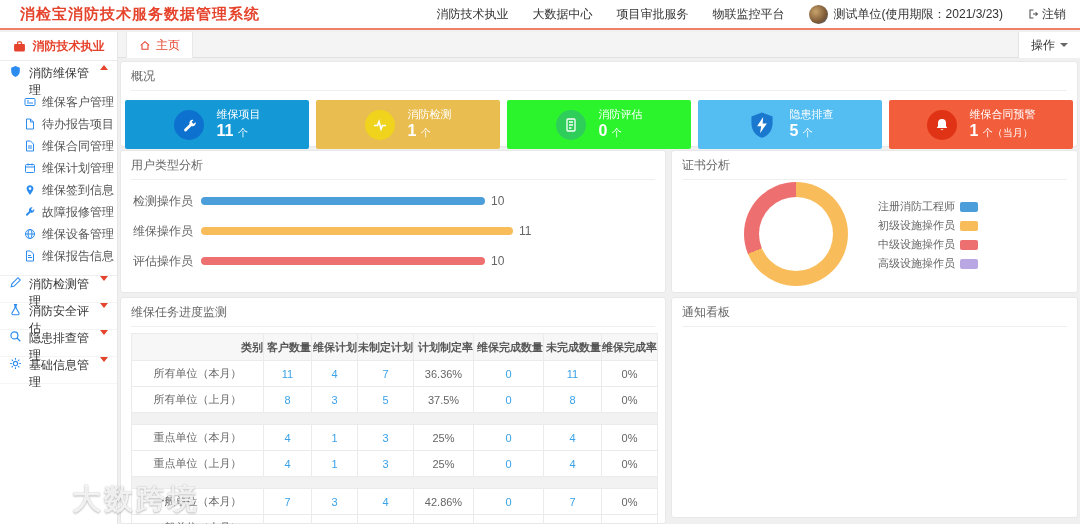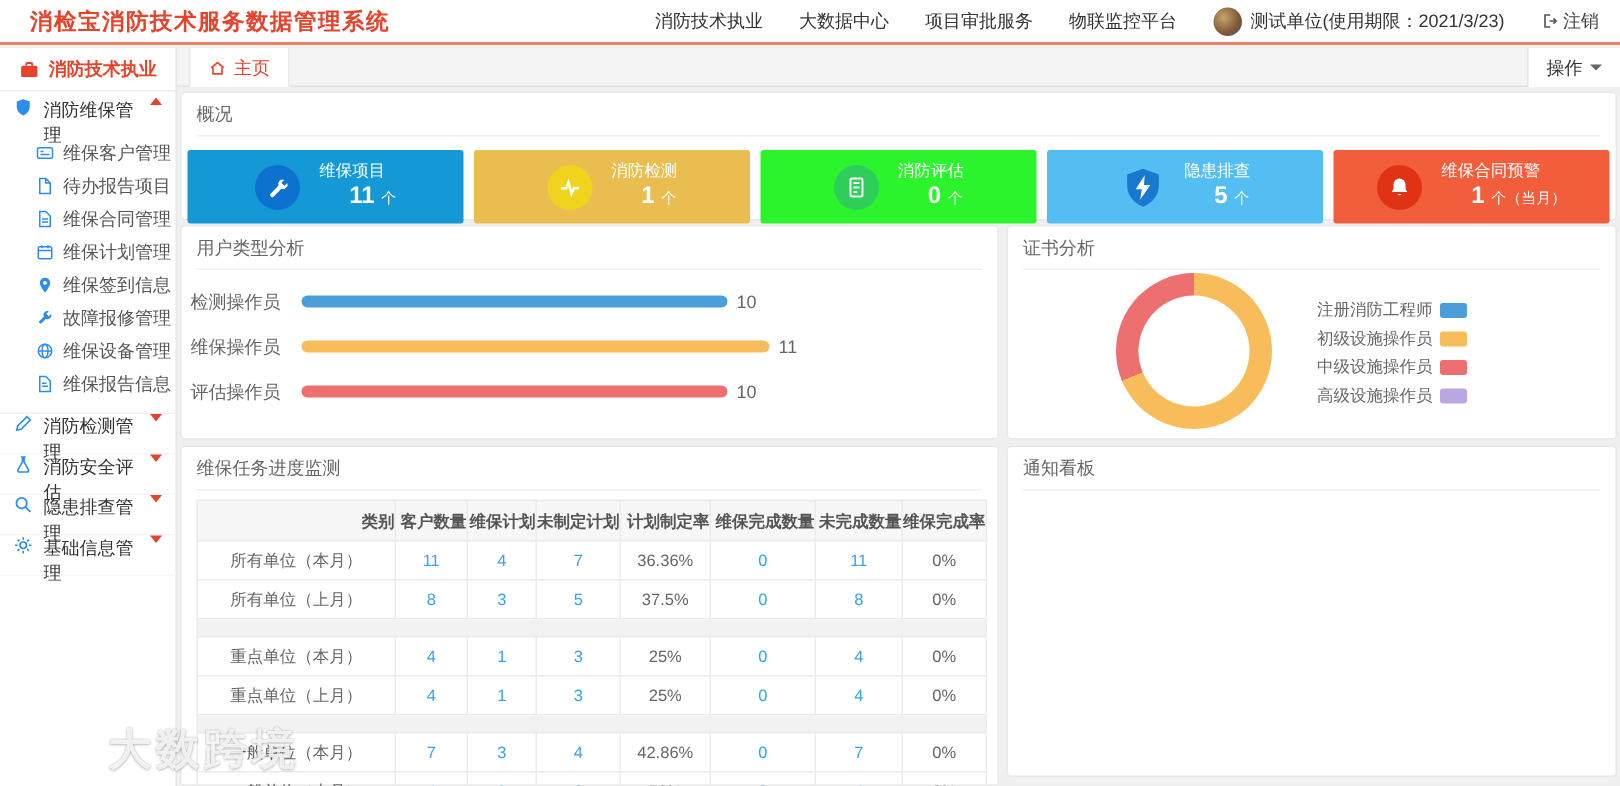--- a/index.html
+++ b/index.html
@@ -53,26 +53,26 @@
   #task-panel{left:2px;top:239px;width:546px;height:227px;}
   #notice-panel{left:553px;top:239px;width:407px;height:221px;}
   
   .cards{display:flex;gap:7px;padding:9px 4px 0 4px;}
   .card{flex:1;height:49px;border-radius:2px;display:flex;align-items:center;justify-content:center;
     gap:13px;color:#fff;cursor:pointer;}
   .card-icon{width:30px;height:30px;border-radius:50%;display:flex;align-items:center;justify-content:center;flex:none;}
   .card-icon.noround{border-radius:0;background:transparent !important;}
   .card-text{display:flex;flex-direction:column;line-height:1.25;}
   .card-label{font-size:11px;}
-  .card-value{font-size:16px;font-weight:bold;margin-left:20px;}
+  .card-value{font-size:16px;font-weight:bold;}
   .card-unit{font-size:10px;font-weight:normal;}
   
   .bars{padding:6px 10px 0 0;}
   .bar-row{display:flex;align-items:center;height:30px;}
-  .bar-label{width:72px;text-align:center;font-size:12px;color:#666;margin-right:8px;flex:none;}
+  .bar-label{width:72px;text-align:right;font-size:12px;color:#666;margin-right:8px;flex:none;}
   .hbar-fill{height:8px;border-radius:4px;flex:none;}
   .bar-value{font-size:12px;color:#666;margin-left:6px;}
   
   .donut{position:absolute;left:72px;top:31px;width:104px;height:104px;border-radius:50%;background:#eee;}
   .donut-hole{position:absolute;left:15px;top:15px;width:74px;height:74px;border-radius:50%;background:#fff;}
   .legend{position:absolute;left:170px;top:48px;width:136px;}
   .legend-item{display:flex;align-items:center;justify-content:flex-end;height:15px;margin-bottom:4px;cursor:pointer;}
   .legend-label{font-size:11px;color:#666;}
   .legend-swatch{width:18px;height:10px;border-radius:2px;margin-left:5px;flex:none;}
   

